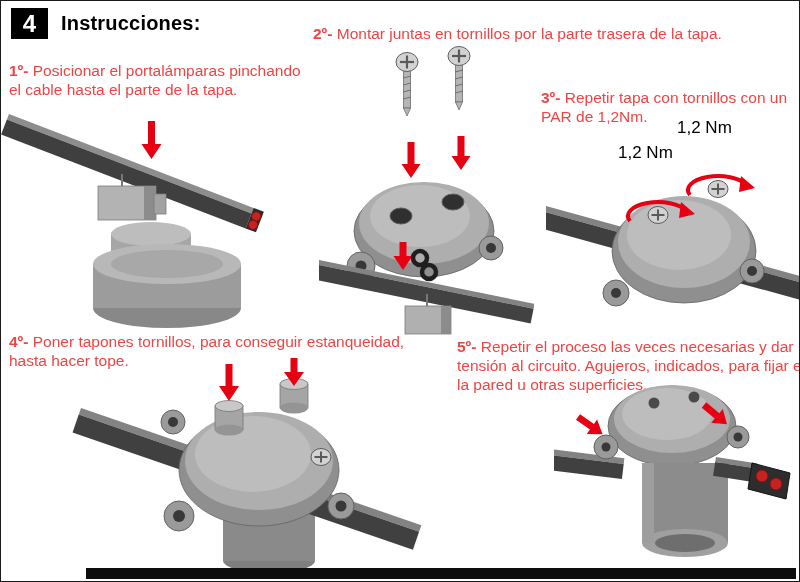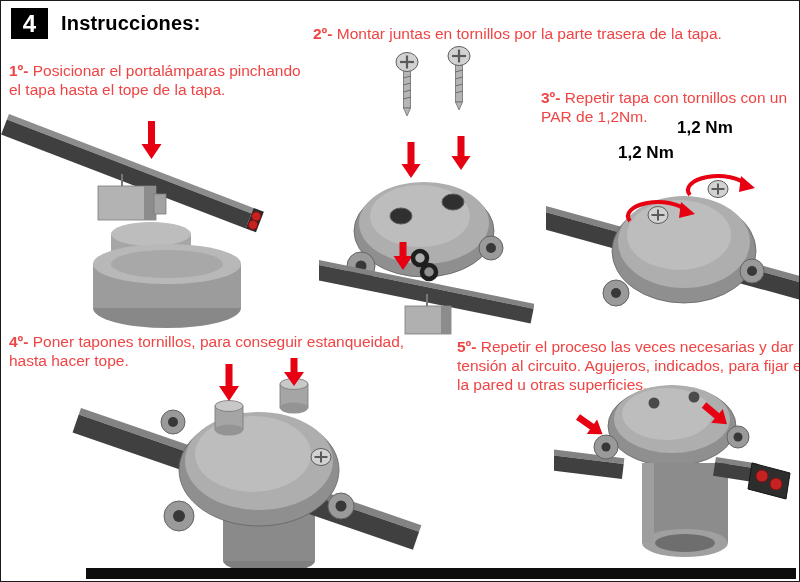--- a/index.html
+++ b/index.html
@@ -5,35 +5,35 @@
   * { margin:0; padding:0; box-sizing:border-box; }
   html,body { background:#ffffff; }
   body { width:800px; height:582px; font-family:"Liberation Sans", sans-serif; }
   .page { position:relative; width:800px; height:582px; background:#ffffff; border:1px solid #1b1b1b; overflow:hidden; }
   .header { position:absolute; left:10px; top:7px; display:flex; align-items:center; gap:13px; }
   .badge { width:37px; height:31px; background:#000000; color:#ffffff; font-weight:bold; font-size:24px;
            display:flex; align-items:center; justify-content:center; }
   .title { font-size:20px; font-weight:bold; color:#000; letter-spacing:0.2px; }
   .step { position:absolute; font-size:15.5px; line-height:1.24; color:#ef4444; }
   .step b { font-weight:bold; }
-  .torque { position:absolute; font-size:17px; font-weight:bold; color:#000; white-space:nowrap;text-align:center; }
+  .torque { position:absolute; font-size:17px; font-weight:normal; color:#000; white-space:nowrap;text-align:center; }
   .illus { position:absolute; }
   .footer-bar { position:absolute; left:85px; right:3px; bottom:2px; height:11px; background:#0d0d0d; }
 </style>
 </head>
 <body>
 
 <div class="page">
 
   <div class="header">
     <div class="badge">4</div>
     <div class="title">Instrucciones:</div>
   </div>
 
-  <p class="step" style="left:8px; top:60px; width:302px;"><b>1º-</b><span> Posicionar el portalámparas pinchando el tapa hasta el tope de la tapa.</span></p>
+  <p class="step" style="left:8px; top:60px; width:302px;"><b>1º-</b><span> Posicionar el portalámparas pinchando el cable hasta el parte de la tapa.</span></p>
 
   <p class="step" style="left:312px; top:23px; width:482px;"><b>2º-</b><span> Montar juntas en tornillos por la parte trasera de la tapa.</span></p>
 
   <p class="step" style="left:540px; top:87px; width:256px;"><b>3º-</b><span> Repetir tapa con tornillos con un PAR de 1,2Nm.</span></p>
 
   <p class="step" style="left:8px; top:331px; width:418px;"><b>4º-</b><span> Poner tapones tornillos, para conseguir estanqueidad, hasta hacer tope.</span></p>
 
   <p class="step" style="left:456px; top:336px; width:362px;"><b>5º-</b><span> Repetir el proceso las veces necesarias y dar tensión al circuito. Agujeros, indicados, para fijar en la pared u otras superficies.</span></p>
 
   <div class="torque" style="left:617px; top:142px;">1,2 Nm</div>

